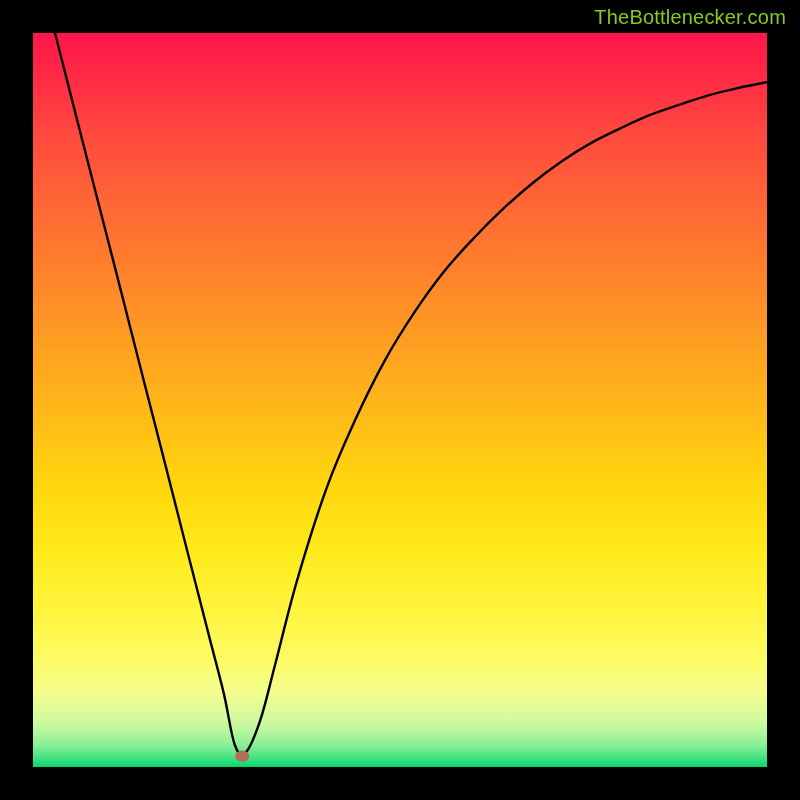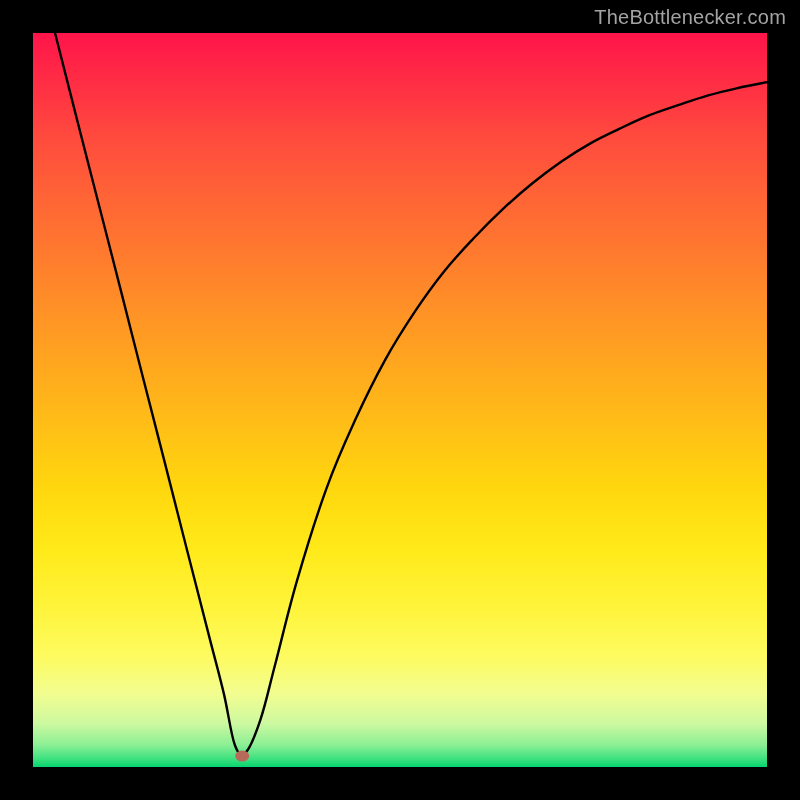--- a/index.html
+++ b/index.html
@@ -51,21 +51,21 @@
     left: 0;
     top: 0;
     width: 734px;
     height: 734px;
     overflow: visible;
   }
   .watermark {
     position: absolute;
     top: 6px;
     right: 14px;
-    color: #a3a3a3;
+    color: #84cc16;
     font-size: 20px;
     font-weight: 400;
     letter-spacing: 0.2px;
     user-select: none;
   }
 </style>
 </head>
 <body>
 
 <div class="frame">

